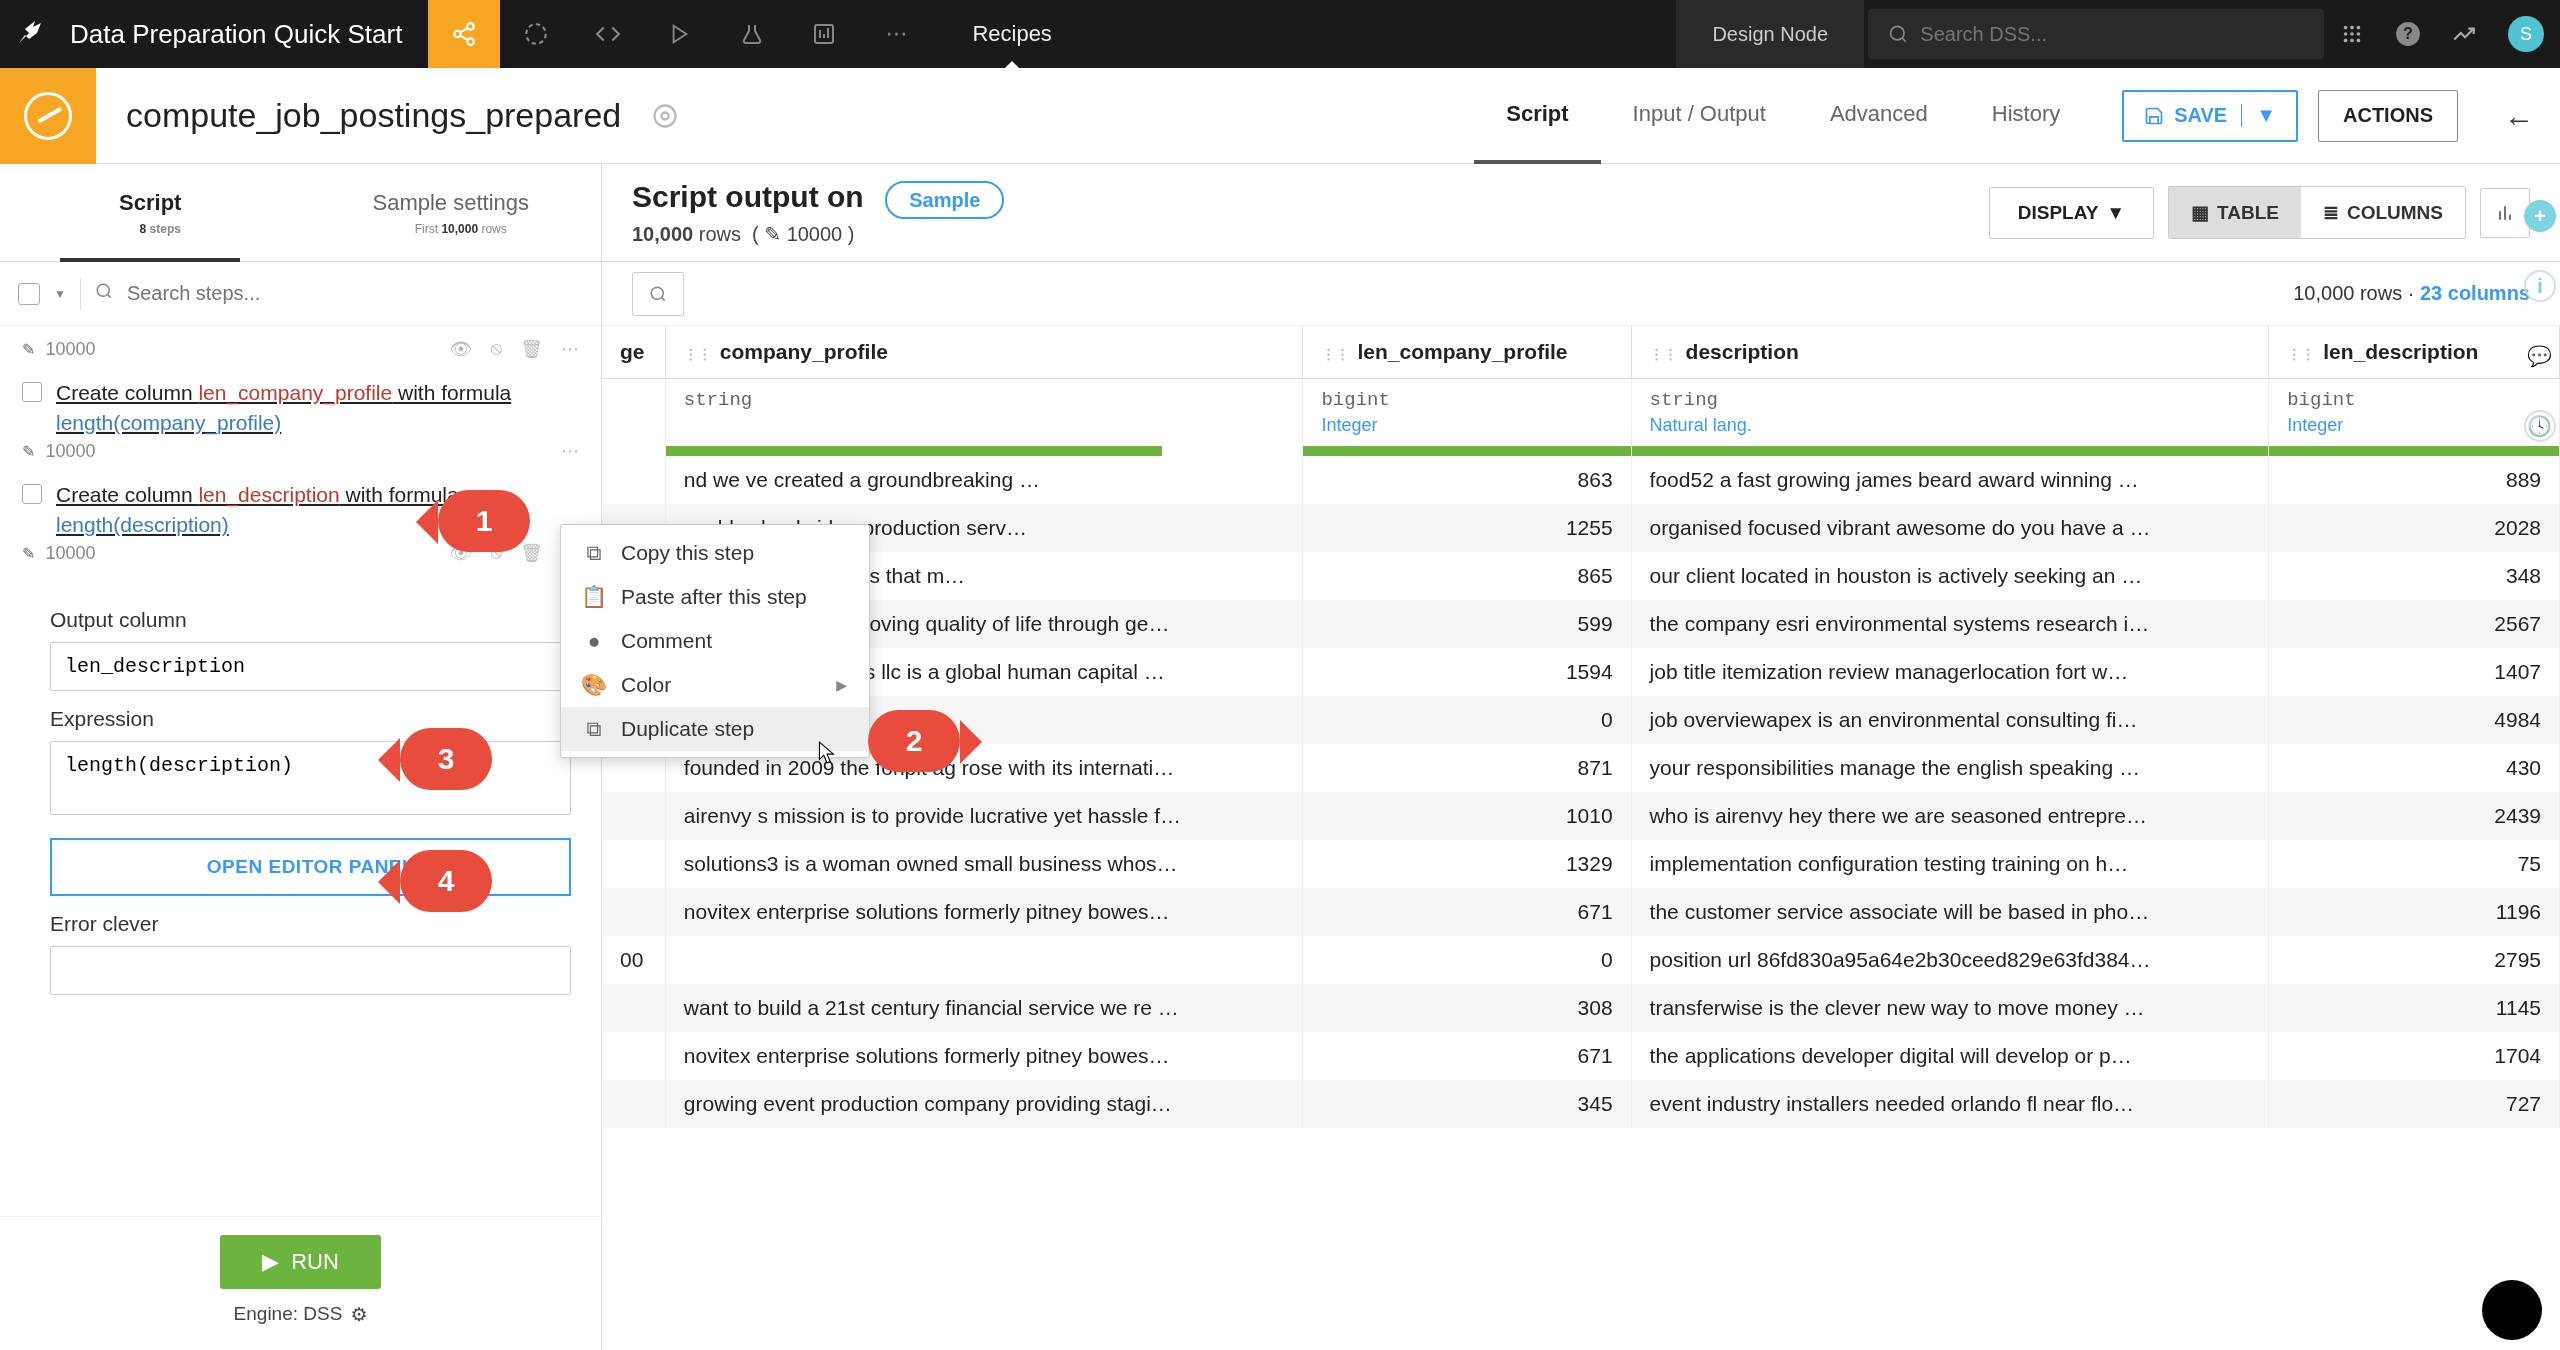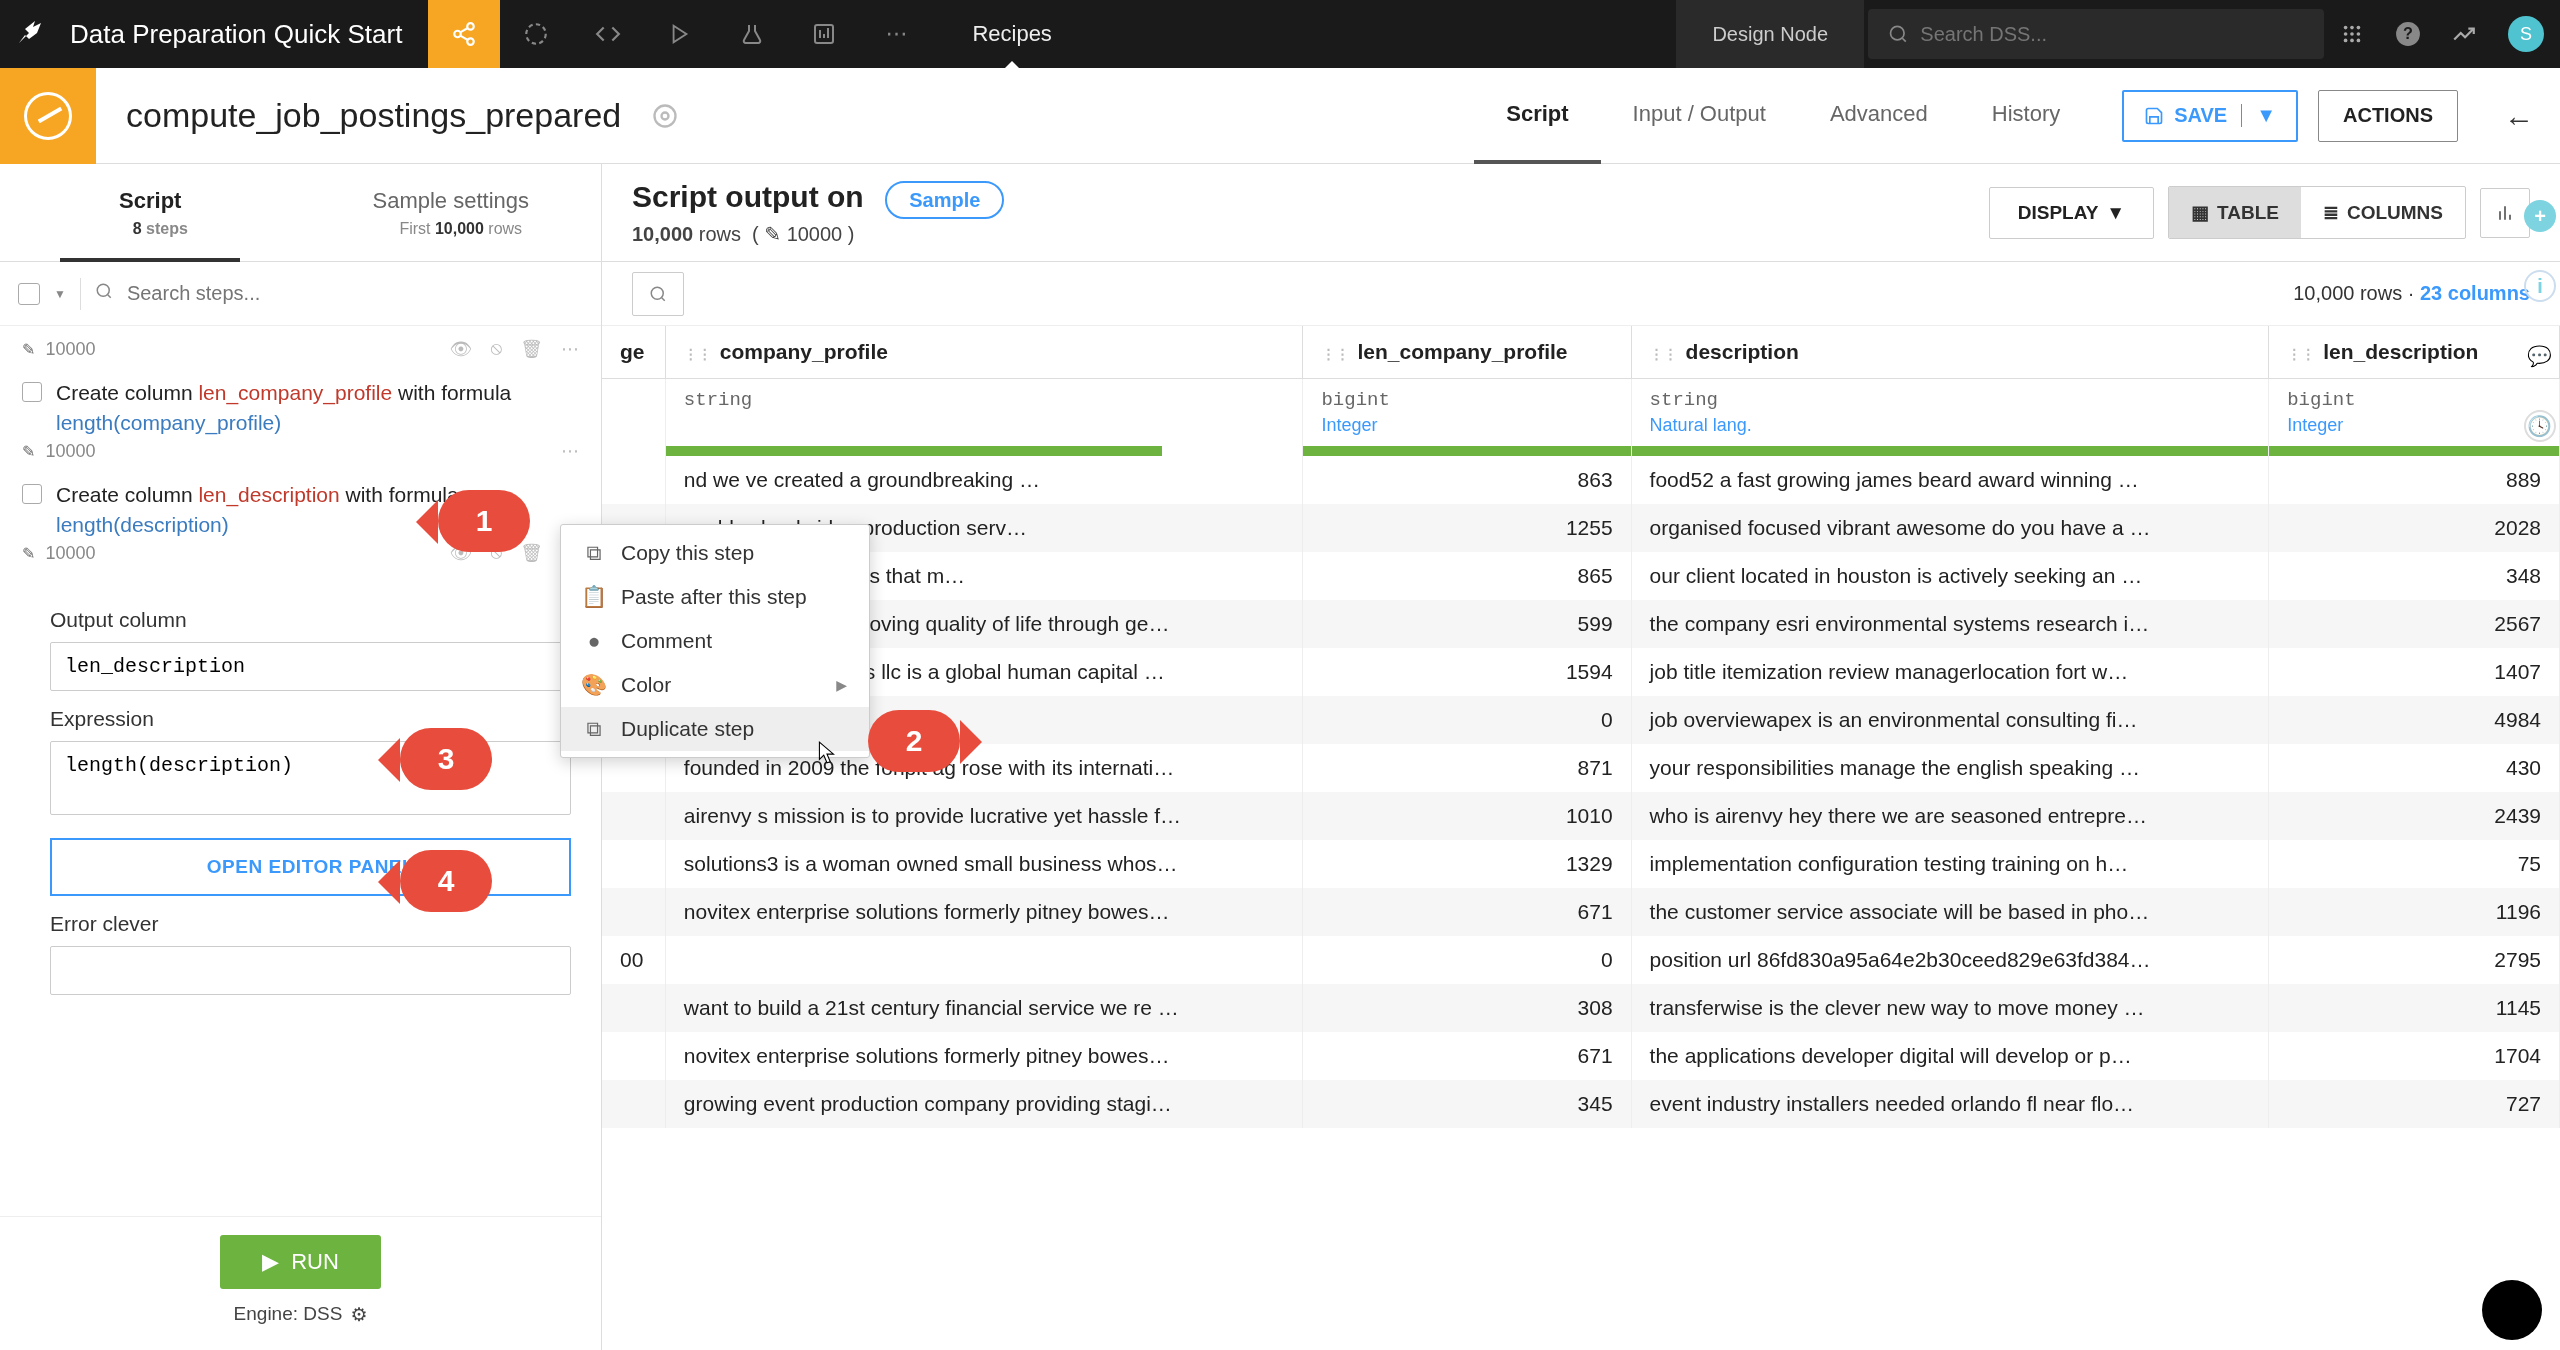--- a/index.html
+++ b/index.html
@@ -36,36 +36,36 @@
 
 
 .main { display: flex; height: calc(1350px - 68px - 96px); }
 
 
 .left { width: 602px; border-right: 1px solid #ddd; display: flex; flex-direction: column; }
 .left-tabs { display: flex; border-bottom: 1px solid #ddd; height: 98px; }
 .left-tab { flex: 1; display: flex; flex-direction: column; align-items: center; justify-content: center; color: #666; font-size: 22px; }
 .left-tab.active { font-weight: 700; color: #222; position: relative; }
 .left-tab.active::after { content: ""; position: absolute; bottom: -1px; left: 20%; right: 20%; height: 4px; background: #333; }
-.left-tab .sub { font-size: 16px; color: #888; margin-top: 6px; margin-left: 20px; }
+.left-tab .sub { font-size: 12px; color: #888; margin-top: 6px; margin-left: 20px; }
 .left-tab .sub b { color: #333; font-weight: 700; }
 
 .step-toolbar { display: flex; align-items: center; height: 64px; border-bottom: 1px solid #eee; padding: 0 18px; gap: 14px; }
 .step-toolbar .checkbox { width: 22px; height: 22px; border: 1px solid #aaa; border-radius: 3px; }
 .step-toolbar .caret { color: #888; font-size: 12px; }
 .step-toolbar .divider { width: 1px; height: 32px; background: #ddd; }
 .step-toolbar input { border: none; font-size: 20px; outline: none; flex: 1; color: #888; }
 .step-toolbar .search-ic { color: #888; font-size: 18px; }
 
 .steps-list { flex: 1; overflow-y: auto; padding: 6px 0 0 0; }
 .step-item { padding: 4px 22px 4px 22px; }
 .step-row-meta { display: flex; align-items: center; color: #888; font-size: 18px; padding: 2px 0 10px 0; gap: 10px; }
 .step-row-meta .pencil { color: #666; font-size: 16px; }
 .step-row-meta .right-icons { margin-left: auto; display: flex; gap: 18px; color: #bbb; font-size: 18px; }
-.step-desc { display: flex; align-items: flex-start; gap: 14px; font-size: 21px; line-height: 30px; color: #222; }
+.step-desc { display: flex; align-items: flex-start; gap: 14px; font-size: 21px; line-height: 30px; color: #222; text-decoration: underline; }
 .step-desc .cb { width: 20px; height: 20px; border: 1px solid #aaa; border-radius: 3px; flex-shrink: 0; margin-top: 4px; }
 .step-desc .txt { flex: 1; }
 .step-desc .colname { color: #c0392b; }
 .step-desc .formula { color: #3b7bbf; }
 
 .step-form { padding: 14px 30px 20px 50px; }
 .step-form label { display: block; font-size: 21px; color: #333; margin: 16px 0 10px; }
 .step-form input, .step-form textarea { width: 100%; border: 1px solid #ccc; padding: 12px 14px; font-size: 20px; font-family: 'Courier New', monospace; border-radius: 2px; }
 .step-form textarea { height: 74px; resize: none; }
 .editor-btn { border: 2px solid #3b99fc; color: #3b99fc; background: #fff; font-size: 19px; font-weight: 700; padding: 16px 0; width: 100%; margin-top: 20px; letter-spacing: 0.5px; }

